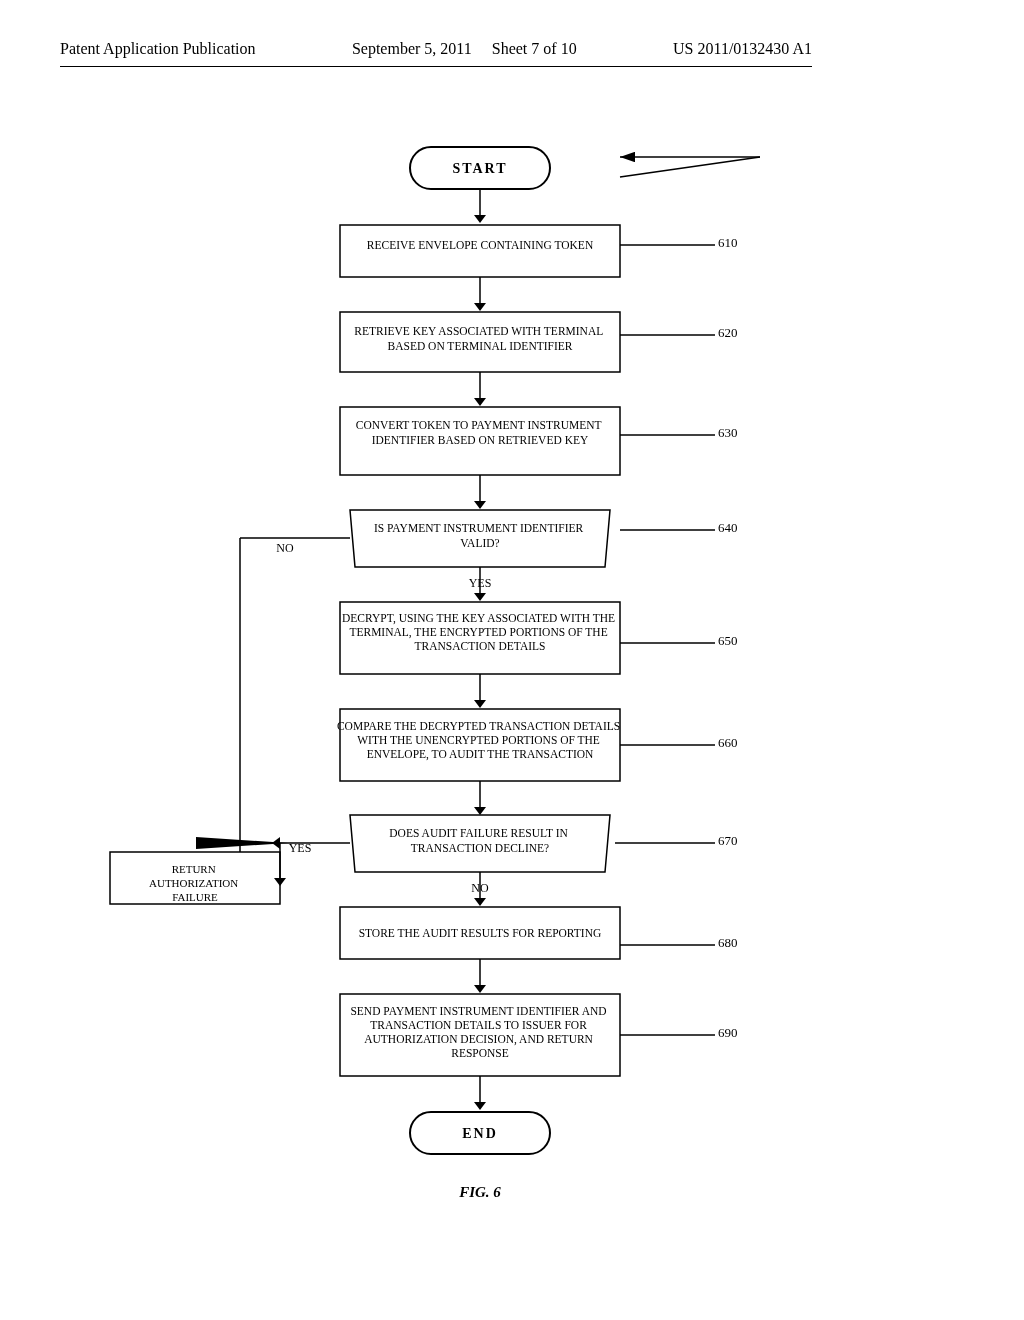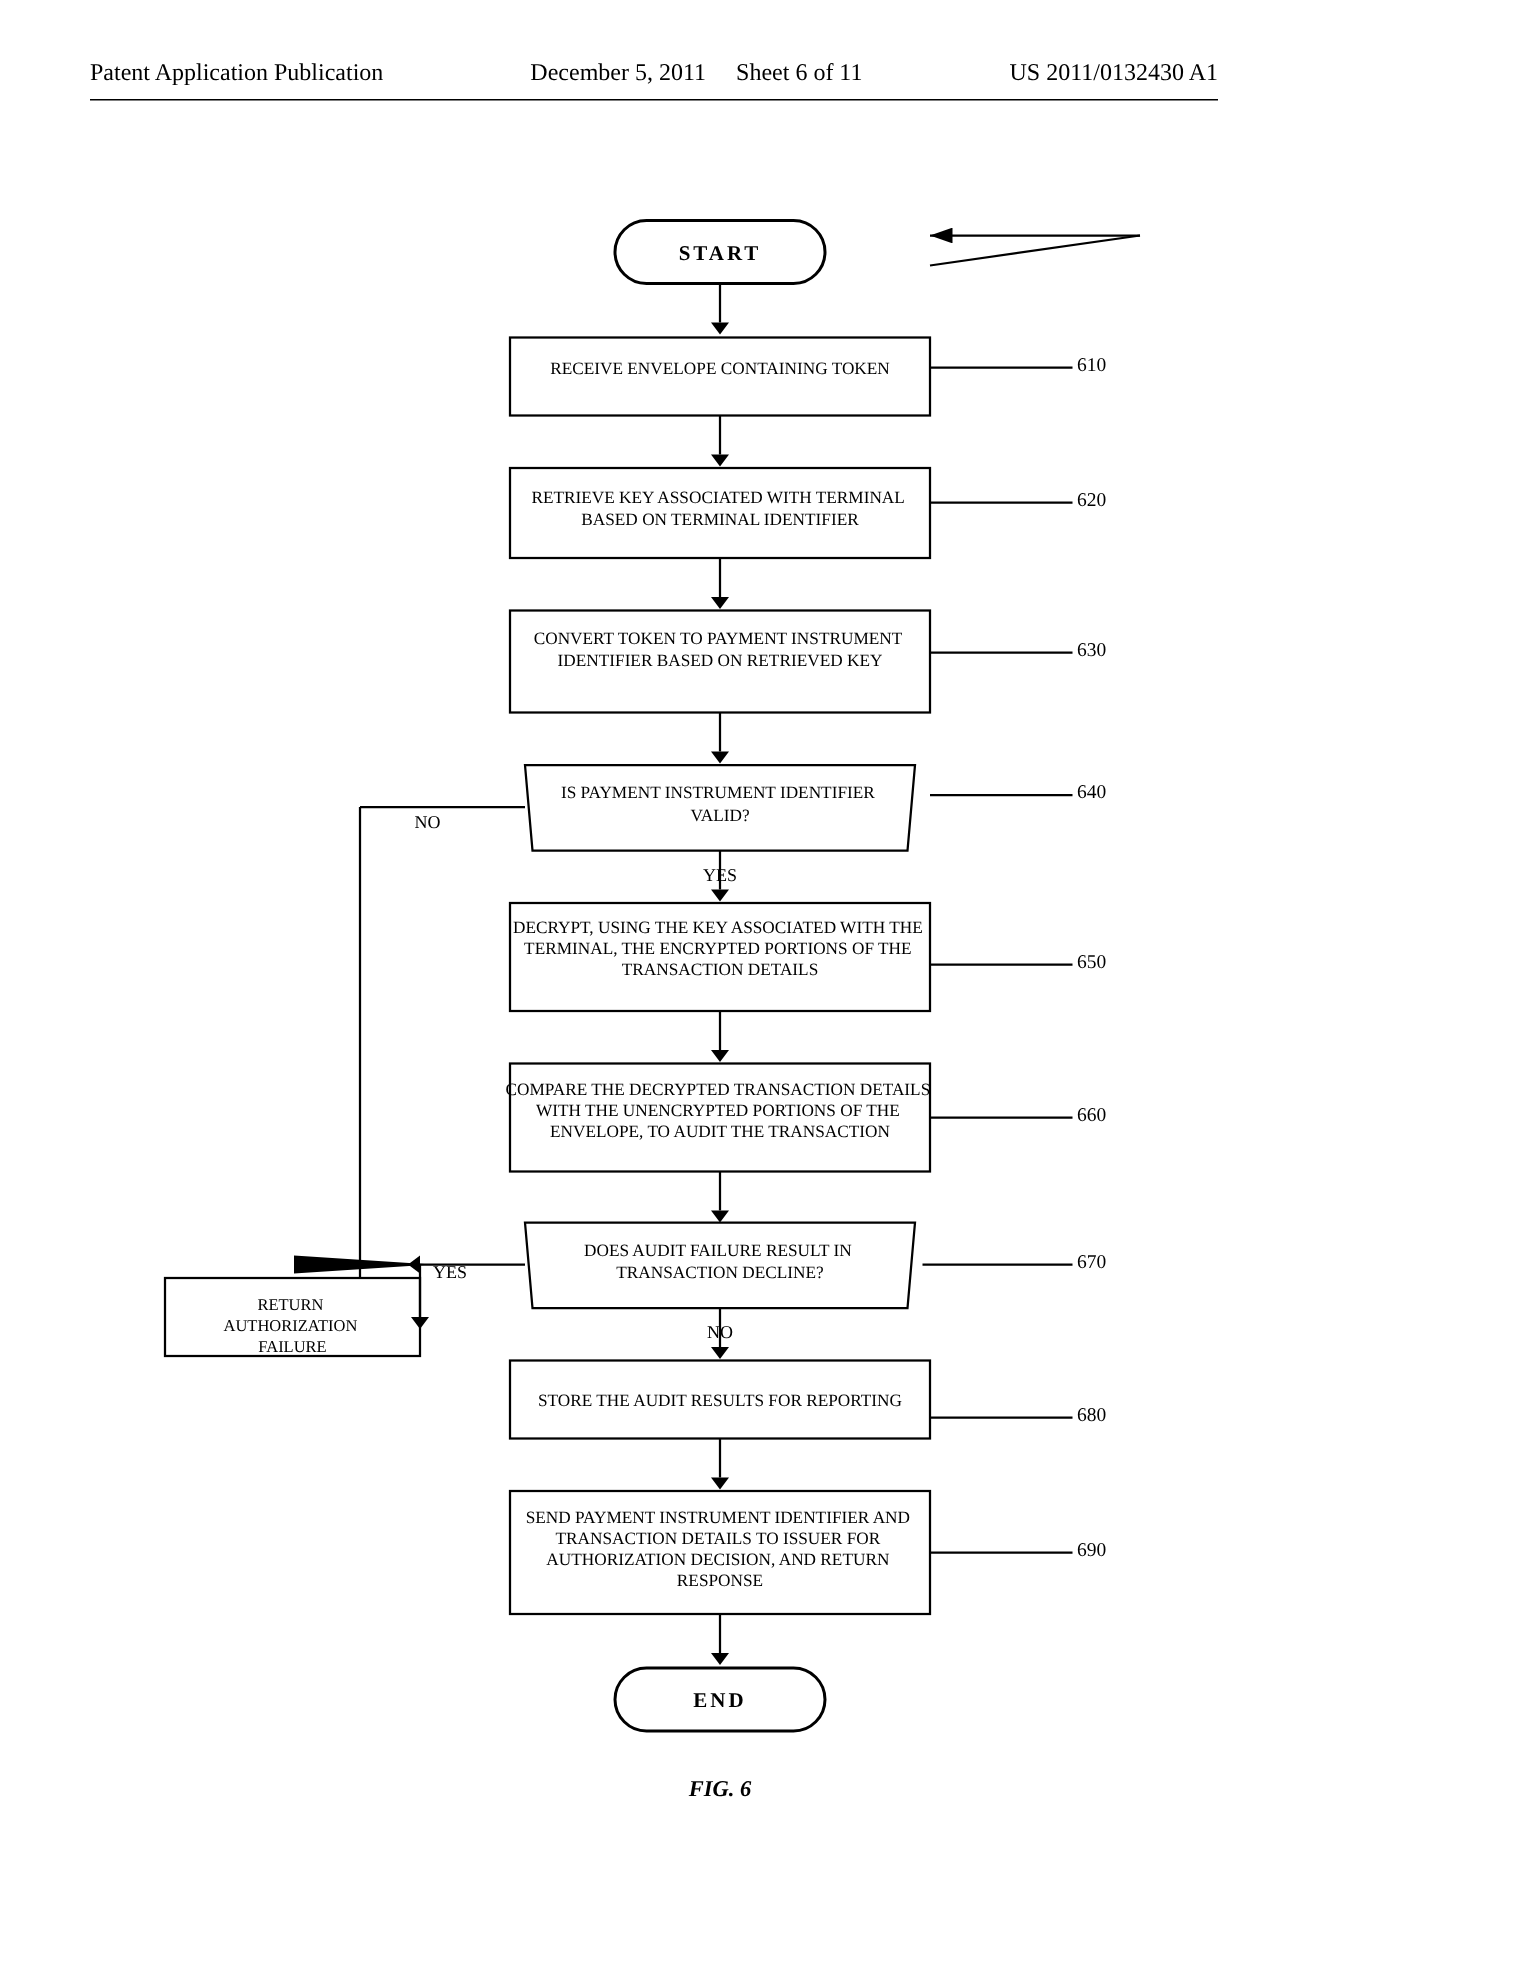--- a/index.html
+++ b/index.html
@@ -37,23 +37,23 @@
     }
   </style>
 </head>
 <body>
 
 <div class="page">
 
   <div class="header">
     <div>Patent Application Publication</div>
     <div>
-      <span>December 5, 2011</span>
+      <span>September 5, 2011</span>
       &nbsp;&nbsp;&nbsp;
-      <span>Sheet 6 of 11</span>
+      <span>Sheet 7 of 10</span>
     </div>
     <div>US 2011/0132430 A1</div>
   </div>
 
   <svg class="flowchart-svg" width="860" height="1160" viewBox="0 0 860 1160">
 
     <line x1="700" y1="60" x2="560" y2="80" stroke="#000" stroke-width="1.5"></line>
     <text x="710" y="65" font-size="13" font-family="Times New Roman, serif">
       <tspan></tspan>
     </text>

